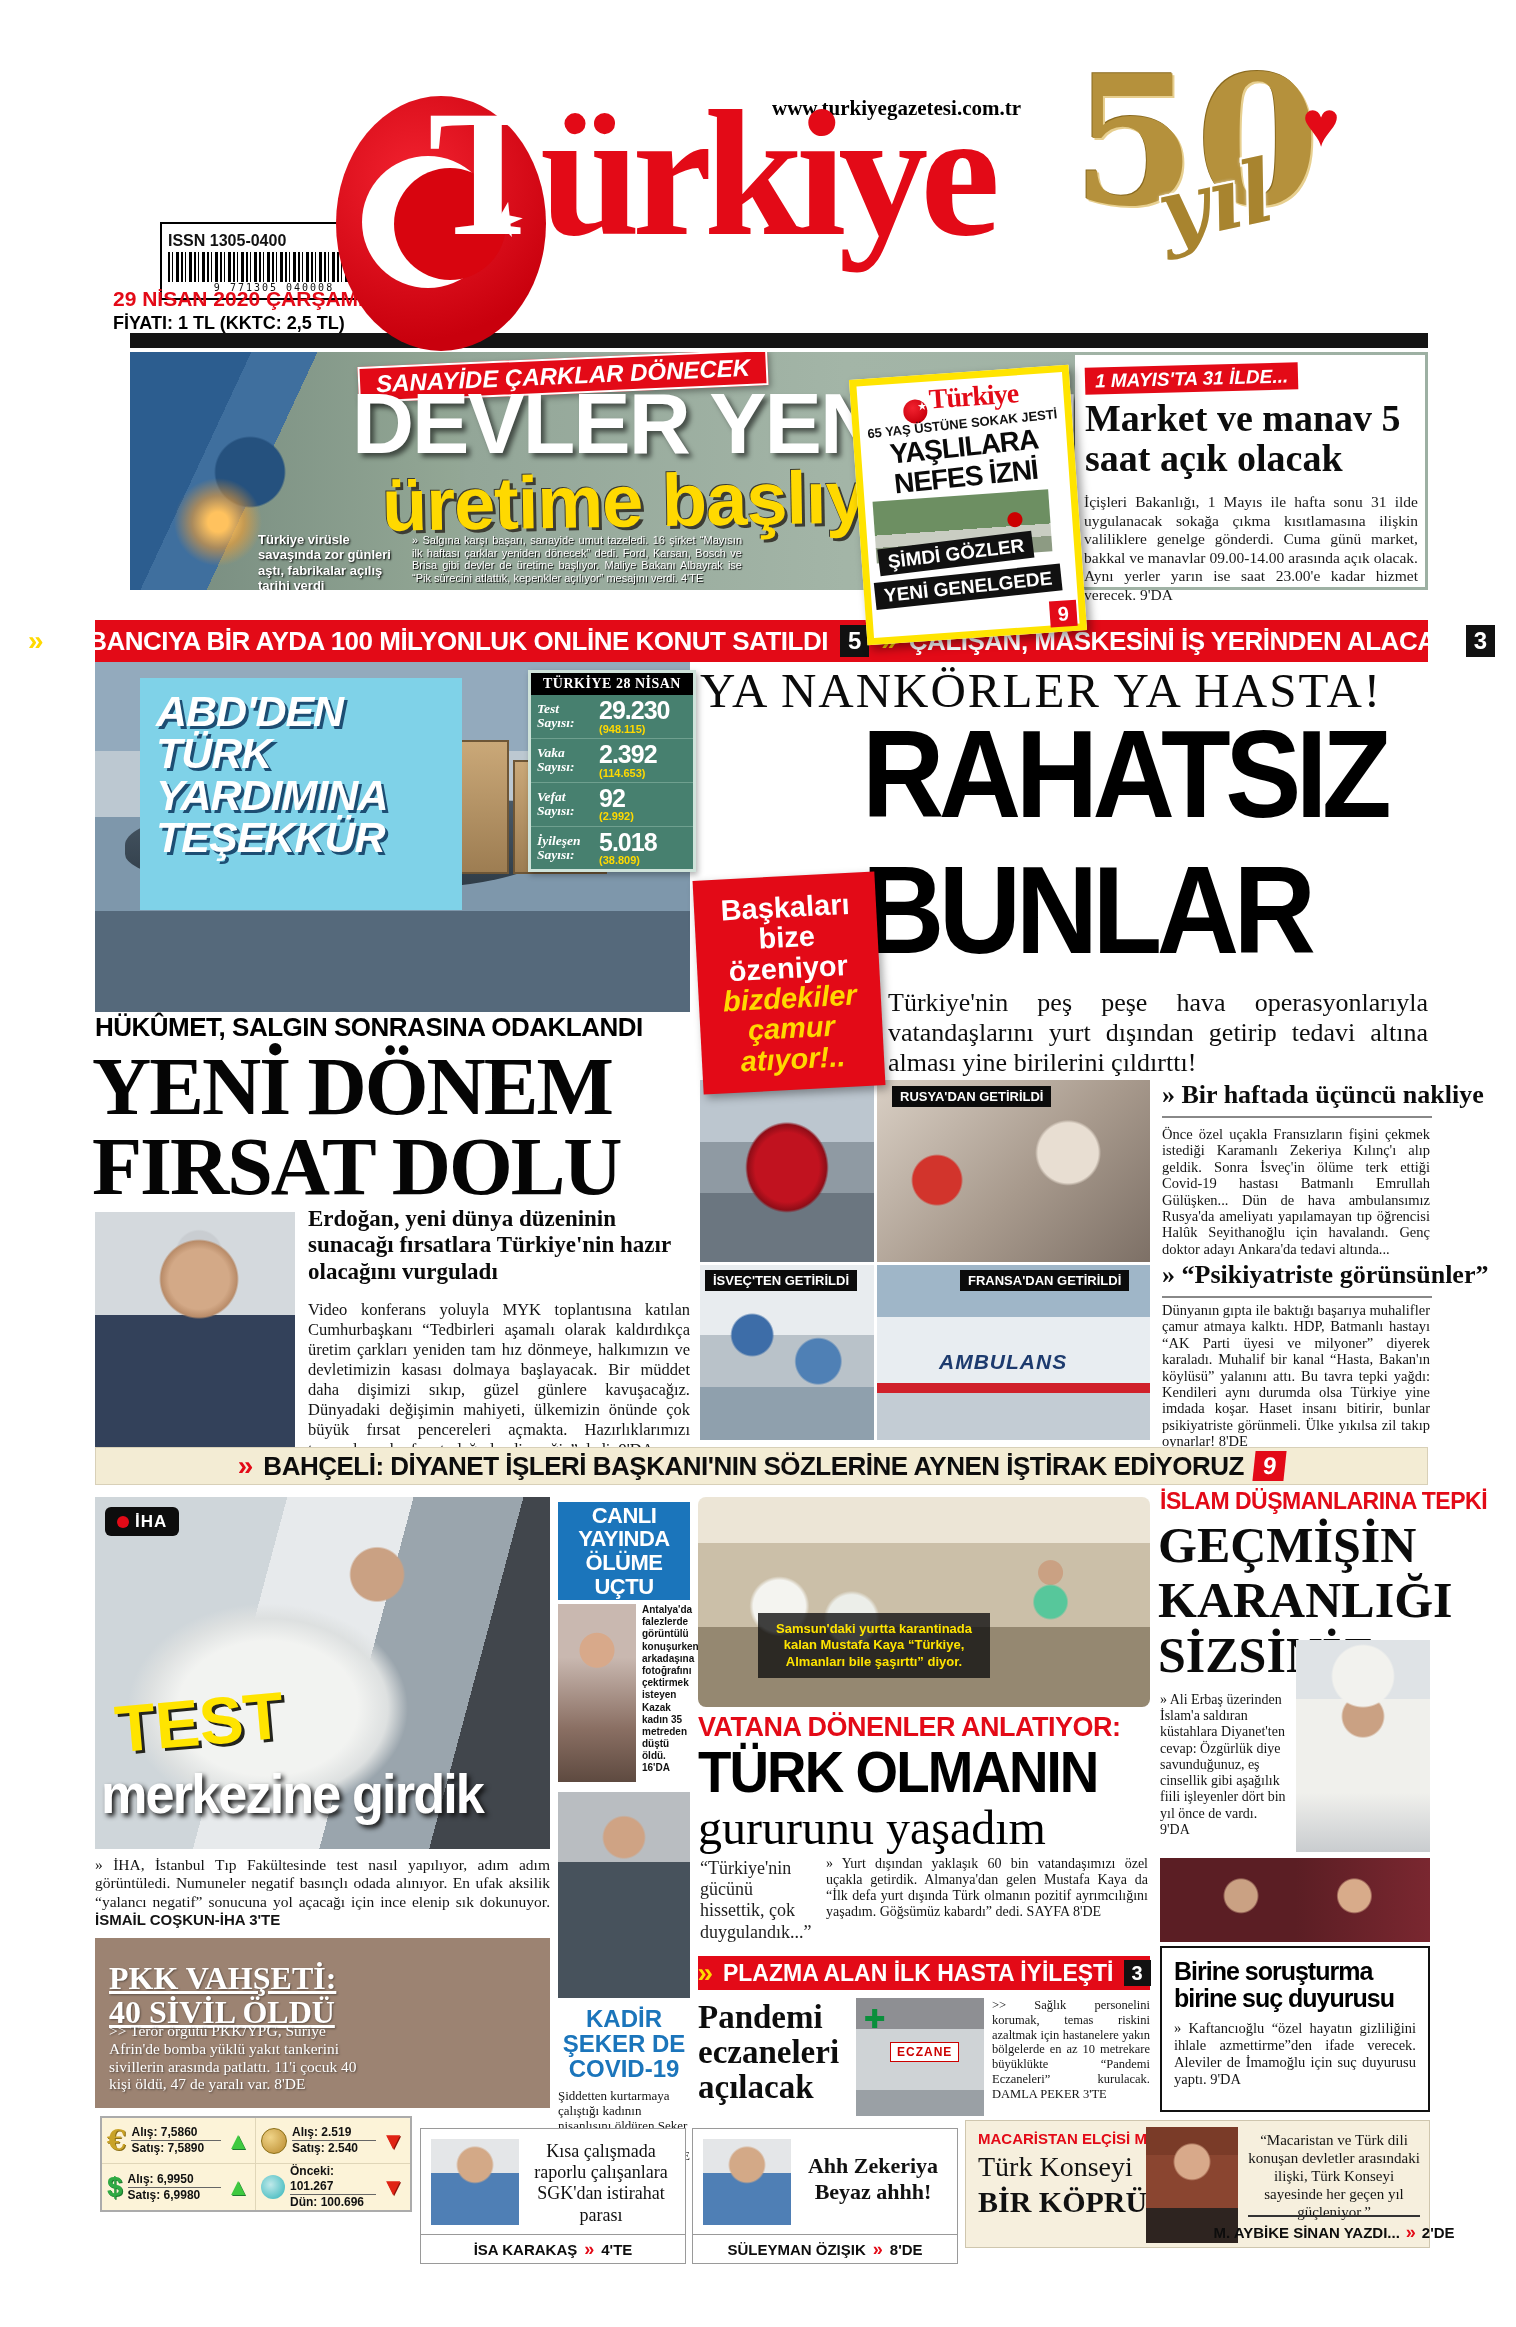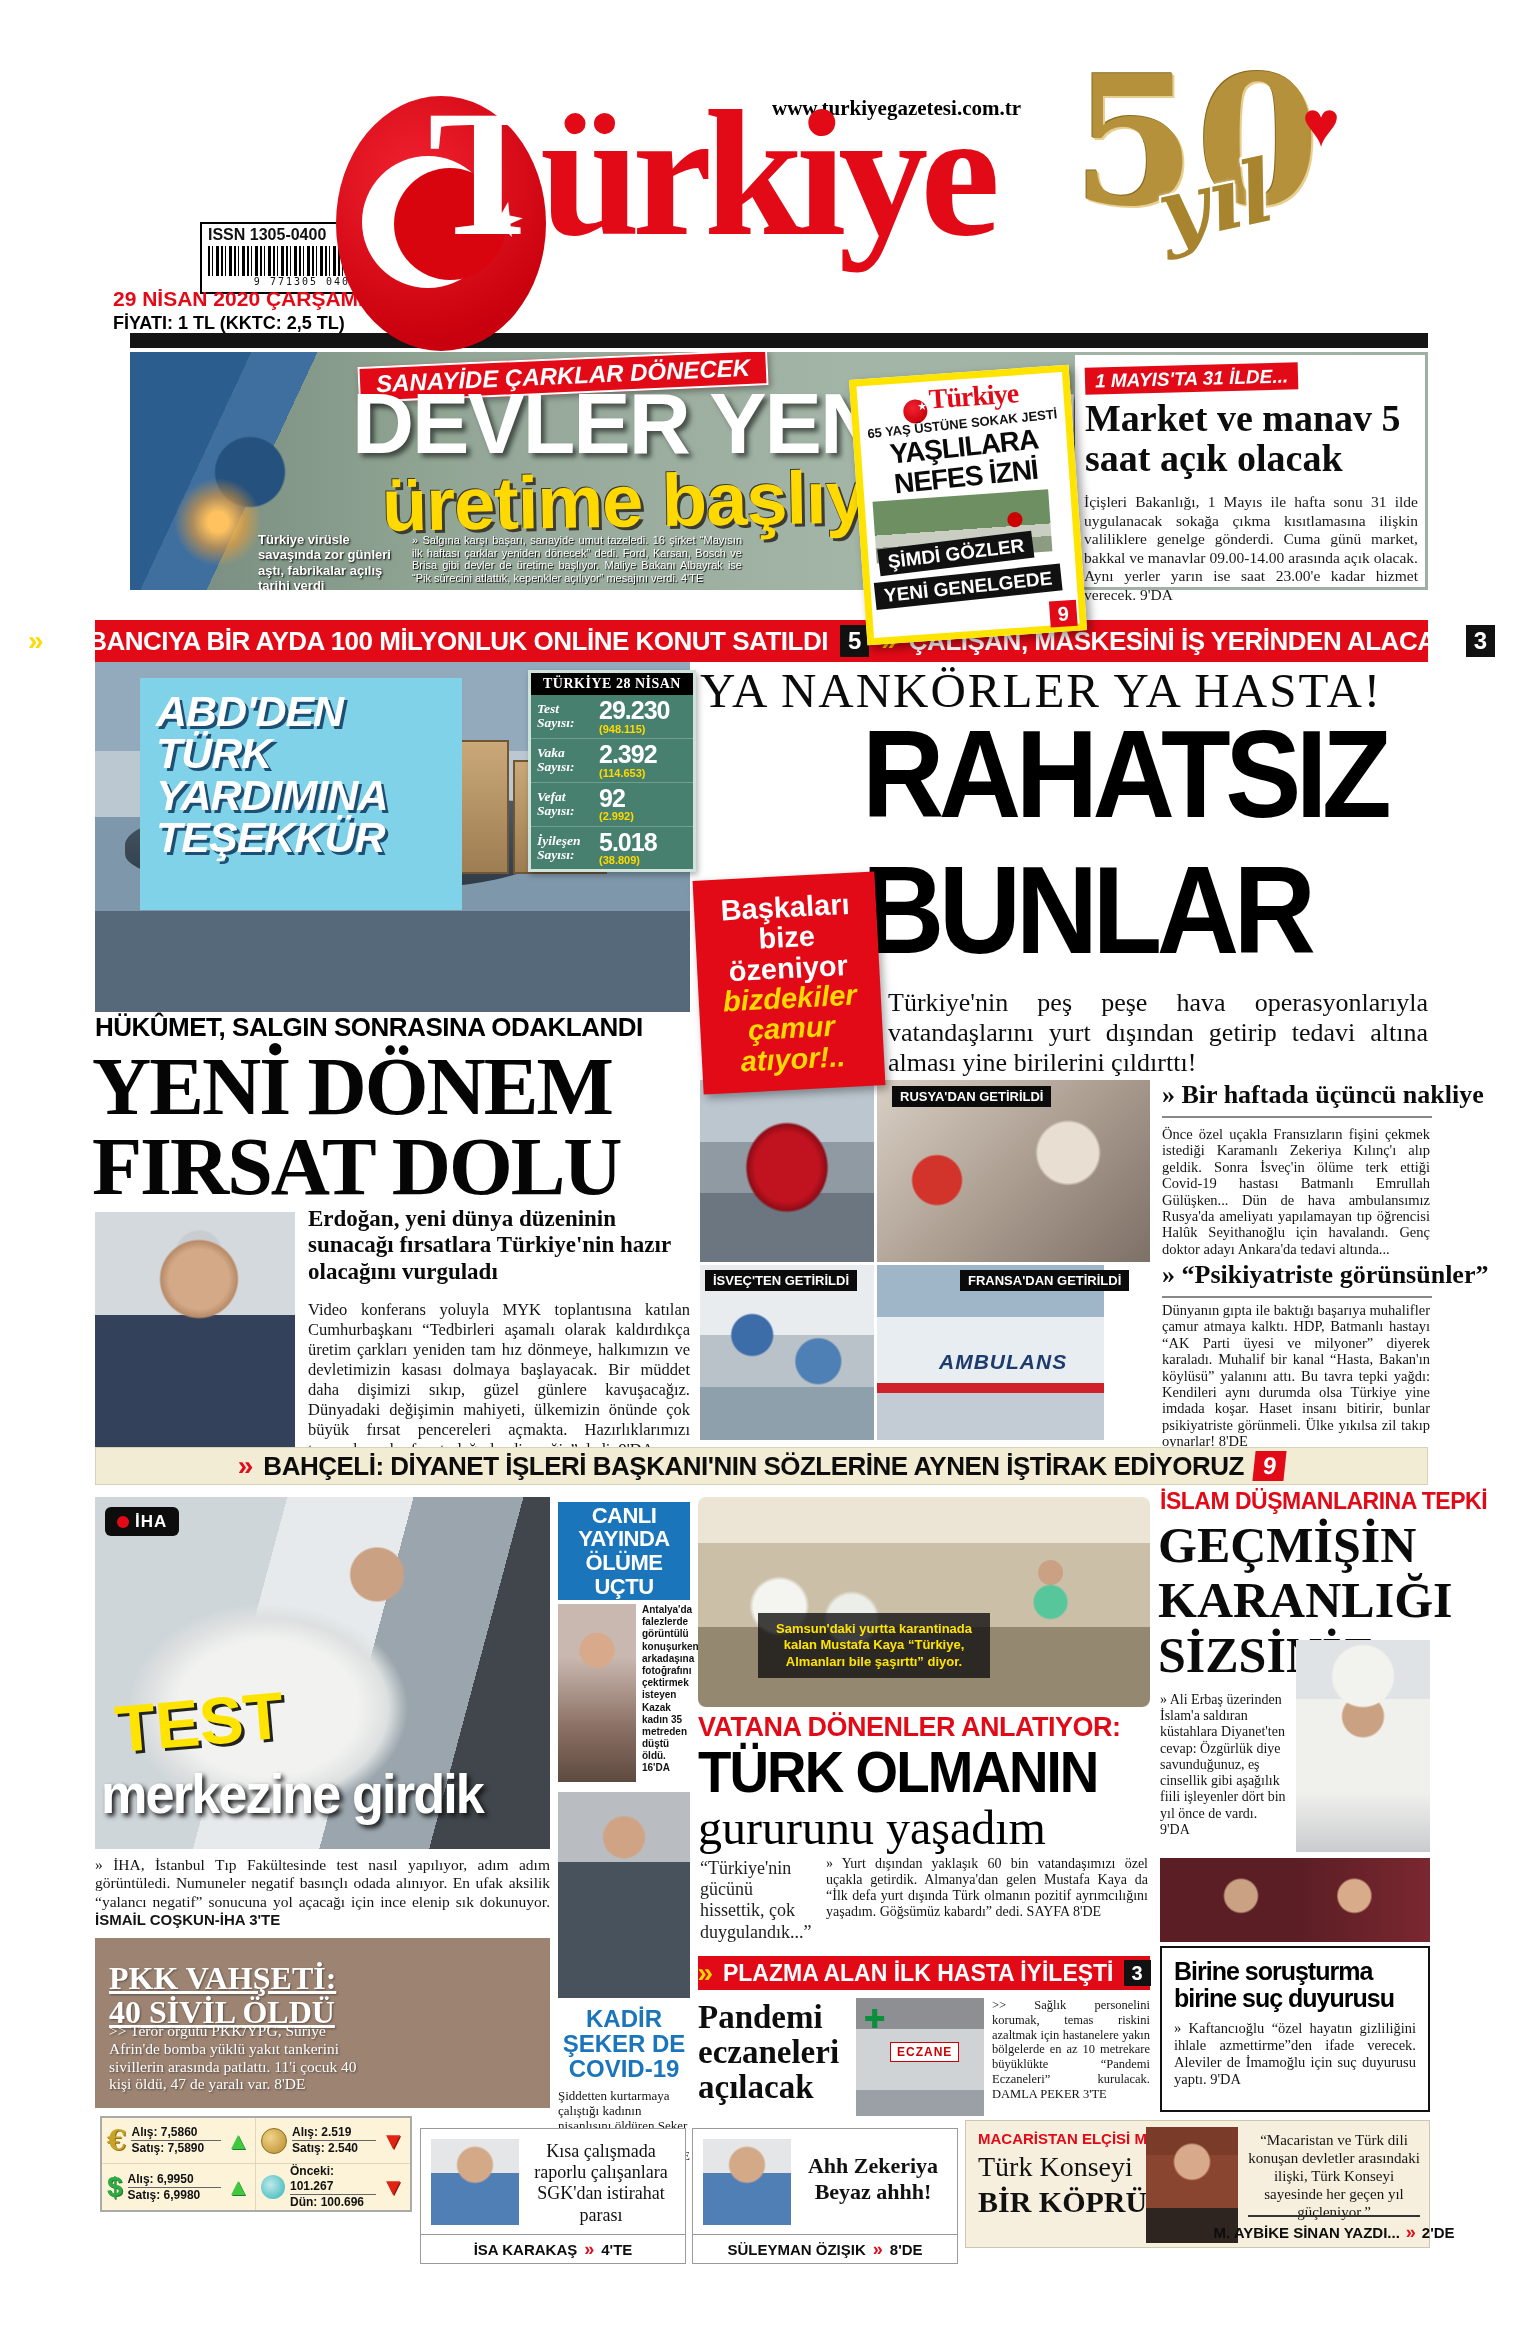--- a/index.html
+++ b/index.html
@@ -1,21 +1,21 @@
 <!DOCTYPE html>
 <html lang="tr"><head>
 <meta charset="utf-8">
 <style>
   html,body{margin:0;padding:0;background:#e8e8e8;}
   .page{position:relative;width:1516px;height:2327px;background:#fff;overflow:hidden;
         font-family:"Liberation Serif",serif;color:#111;}
   .abs{position:absolute;}
 
   
-  .issn-box{left:160px;top:222px;width:212px;border:2px solid #000;background:#fff;padding:3px 6px 5px;margin-left:40px;}
+  .issn-box{left:160px;top:222px;width:212px;border:2px solid #000;background:#fff;padding:9px 6px 5px;}
   .issn-title{font:bold 16px/1 "Liberation Sans",sans-serif;}
   .barcode{height:30px;margin-top:3px;background:repeating-linear-gradient(90deg,#000 0 2px,#fff 2px 4px,#000 4px 5px,#fff 5px 8px,#000 8px 11px,#fff 11px 13px);}
   .barcode-num{font:10px/1.1 "DejaVu Sans Mono",monospace;text-align:center;letter-spacing:2px;}
   .date-line{left:113px;top:288px;font:bold 21px/1 "Liberation Sans",sans-serif;color:#e30a17;}
   .price-line{left:113px;top:314px;font:bold 18px/1 "Liberation Sans",sans-serif;color:#000;}
   .website{left:772px;top:98px;font:bold 21px/1 "Liberation Serif",serif;color:#000;}
   .black-bar{left:130px;top:333px;width:1298px;height:15px;background:#141414;z-index:1;}
   .flag-circle{left:336px;top:96px;width:210px;height:255px;border-radius:50%;
                background:radial-gradient(circle at 38% 32%,#f2222f,#c9000d 75%);z-index:2;}
   .crescent{position:absolute;left:26px;top:60px;width:132px;height:132px;border-radius:50%;background:#fff;}
@@ -119,21 +119,21 @@
       background:radial-gradient(ellipse at 50% 48%,#c1121f 0 26%,#8f0d17 32%,transparent 34%),
                  linear-gradient(180deg,#bcc6cf 0 34%,#8f9aa3 34% 62%,#6b7680 62%);}
   .interior-photo{left:877px;top:1080px;width:273px;height:182px;
       background:radial-gradient(circle at 22% 55%,#d2342c 0 24px,transparent 26px),
                  radial-gradient(circle at 70% 40%,#e8ded2 0 30px,transparent 33px),
                  linear-gradient(135deg,#d9cfc4,#a89a8d 55%,#7d7066);}
   .stretcher-photo{left:700px;top:1265px;width:174px;height:175px;
       background:radial-gradient(circle at 30% 40%,#3d6da8 0 20px,transparent 22px),
                  radial-gradient(circle at 68% 55%,#4f80b5 0 22px,transparent 24px),
                  linear-gradient(180deg,#e8ecef 0 40%,#b9c2c9 40% 70%,#8fa0ad 70%);}
-  .ambulance-photo{left:877px;top:1265px;width:227px;height:175px;
+  .ambulance-photo{left:877px;top:1265px;width:273px;height:175px;
       background:linear-gradient(180deg,#9fb6c8 0 30%,#e8edf1 30% 72%,#c3ccd4 72%);}
   .amb-stripe{position:absolute;left:0;top:118px;width:100%;height:10px;background:#d0202a;}
   .amb-text{position:absolute;left:62px;top:86px;font:bold italic 21px/1 "Liberation Sans",sans-serif;color:#1d3b6e;letter-spacing:1px;}
   .rh-sub-title{width:270px;font:bold 26px/1 "Liberation Serif",serif;color:#0c0c0c;border-bottom:2px solid #888;padding-bottom:8px;white-space:nowrap;}
   .rh-sub-body{width:268px;font:14.5px/1.13 "Liberation Serif",serif;color:#141414;text-align:justify;}
 
   
   .bahceli{left:95px;top:1447px;width:1333px;height:38px;background:#f3ecd4;border:1px solid #d8d0b8;box-sizing:border-box;
       display:flex;align-items:center;justify-content:center;gap:10px;}
   .bahceli-text{font:900 26px/1 "Liberation Sans",sans-serif;color:#0d0d0d;letter-spacing:-0.5px;white-space:nowrap;}

